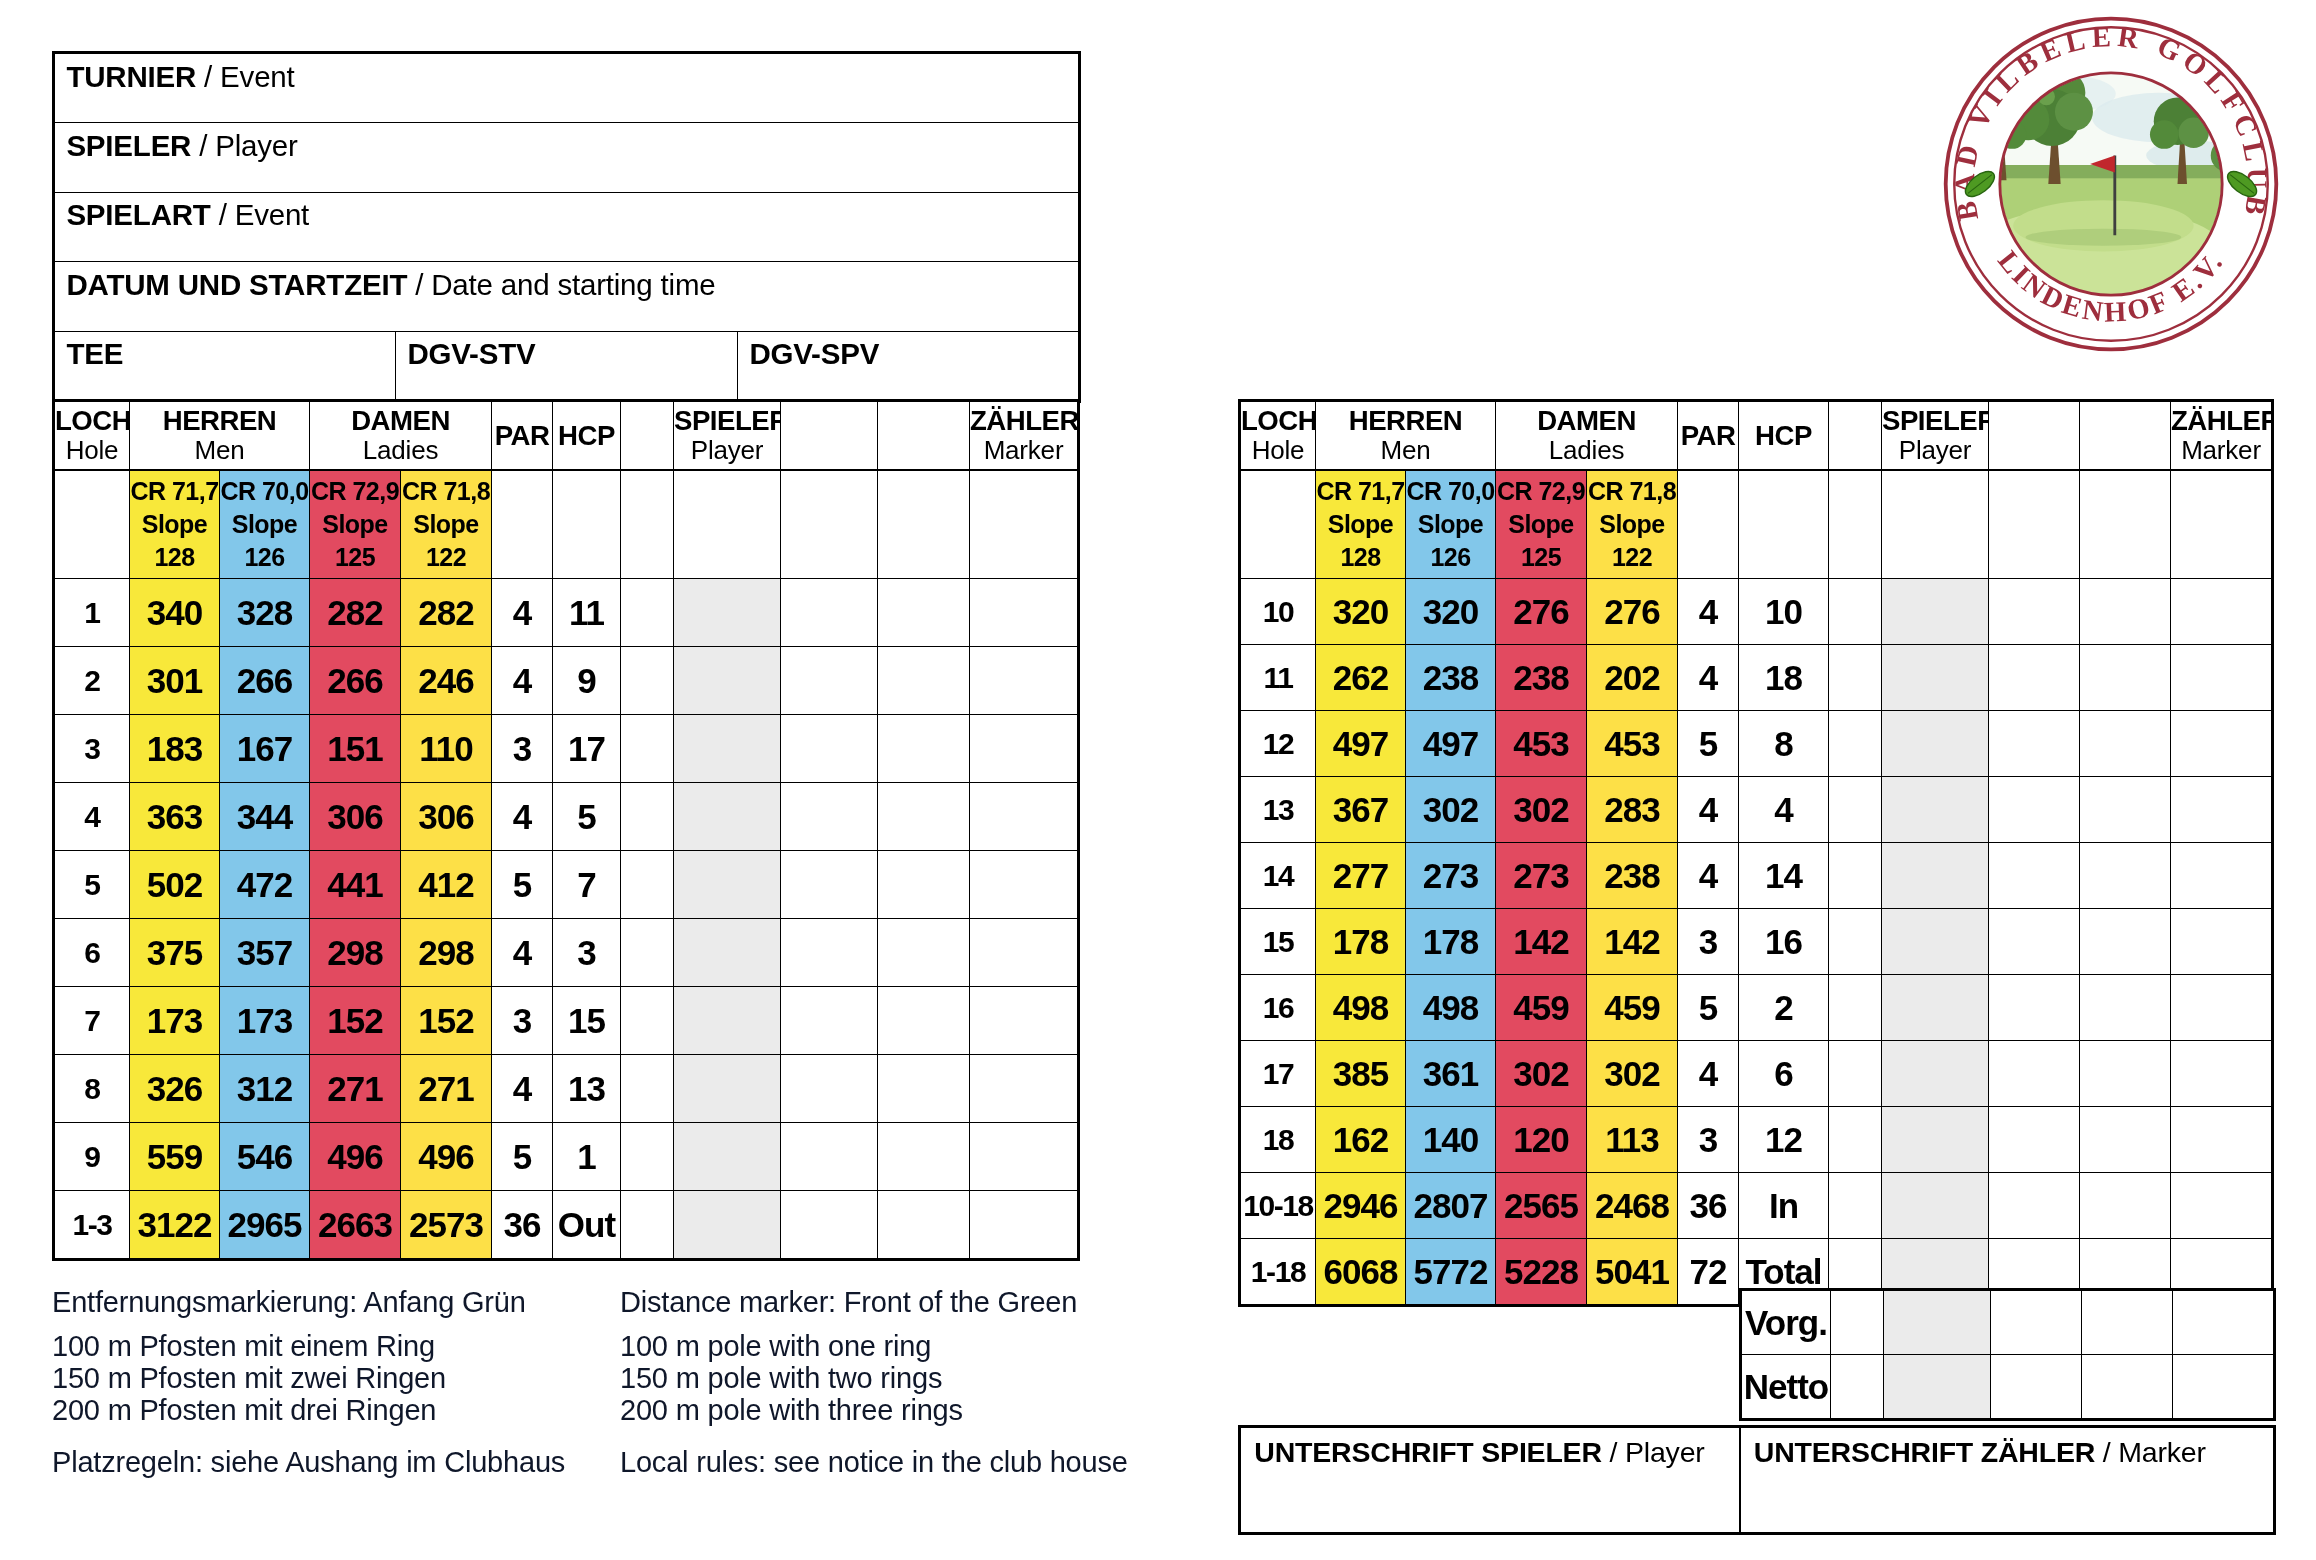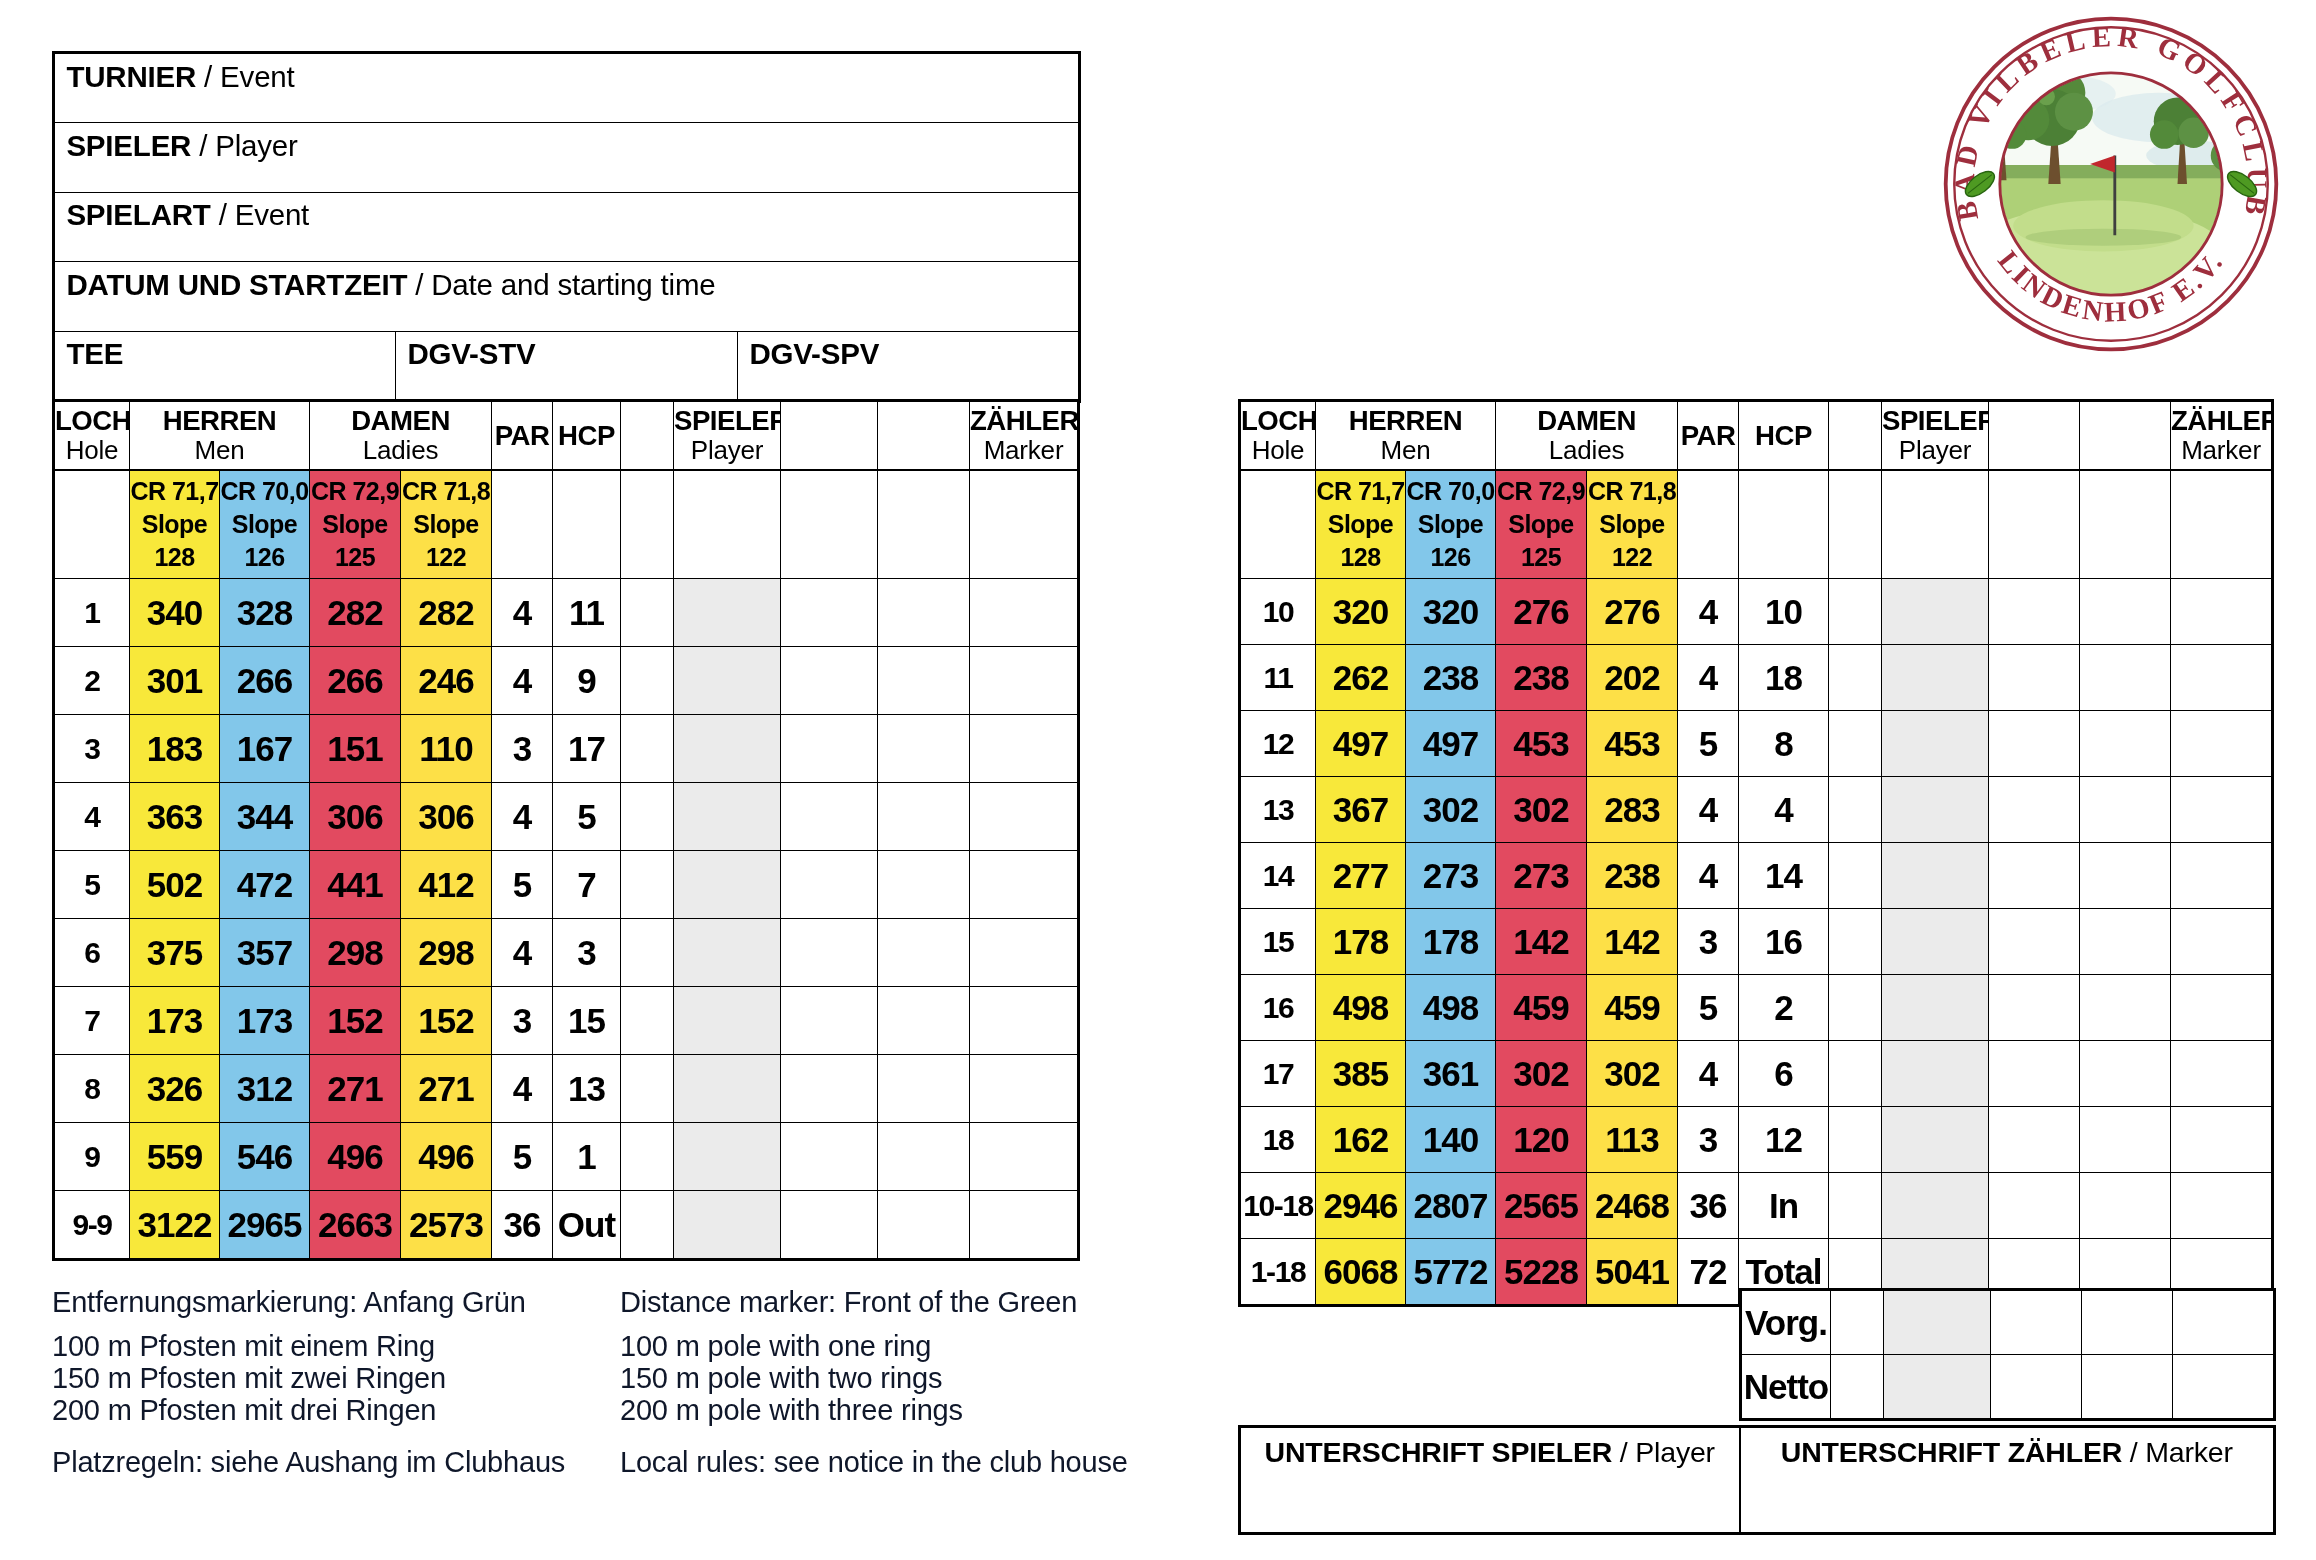--- a/index.html
+++ b/index.html
@@ -47,21 +47,21 @@
   .loch{font-weight:700;font-size:30px;letter-spacing:-1.4px}
 
   .c-y{background:#f8e83a}
   .c-b{background:#82c7ea}
   .c-r{background:#e24a60}
   .c-o{background:#fde047}
   .shade{background:#ebebeb}
 
   
   .t-sign{left:1238px;top:1425px;width:1035px;border:3.8px solid #000}
-  .t-sign td{height:89px;text-align:center;vertical-align:top;padding:7.6px 13.3px;border:2.9px solid #000}
+  .t-sign td{height:89px;text-align:left;vertical-align:top;padding:7.6px 13.3px;border:2.9px solid #000}
   .sg-b{font-weight:700;font-size:28.5px}
   .sg-n{font-weight:400;font-size:28.5px}
 
   
   .fnotes{position:absolute;top:1285px;font-size:29px;color:#0f172a}
   .de-notes{left:52px}
   .en-notes{left:620px}
   .fn-title{line-height:34px;margin-bottom:11.4px}
   .fn-line{line-height:32px}
   .fn-rules{margin-top:19px;line-height:34px}
@@ -368,21 +368,21 @@
           <td class="num">5</td>
           <td class="num">1</td>
           <td></td>
           <td class="shade"></td>
           <td></td>
           <td></td>
           <td></td>
         </tr>
 
         <tr class="drow">
-          <td class="loch">9-9</td>
+          <td class="loch">1-3</td>
           <td class="c-y num">3122</td>
           <td class="c-b num">2965</td>
           <td class="c-r num">2663</td>
           <td class="c-o num">2573</td>
           <td class="num">36</td>
           <td class="num">Out</td>
           <td></td>
           <td class="shade"></td>
           <td></td>
           <td></td>

